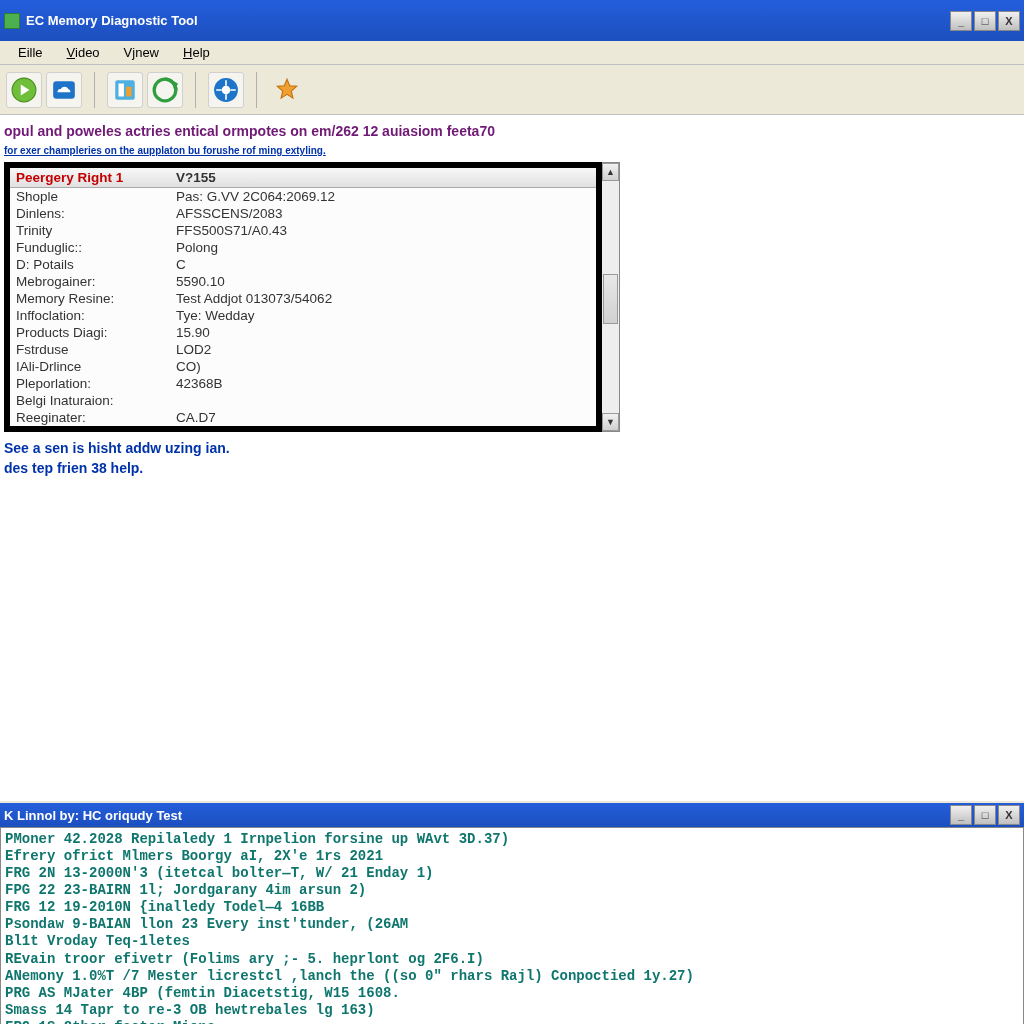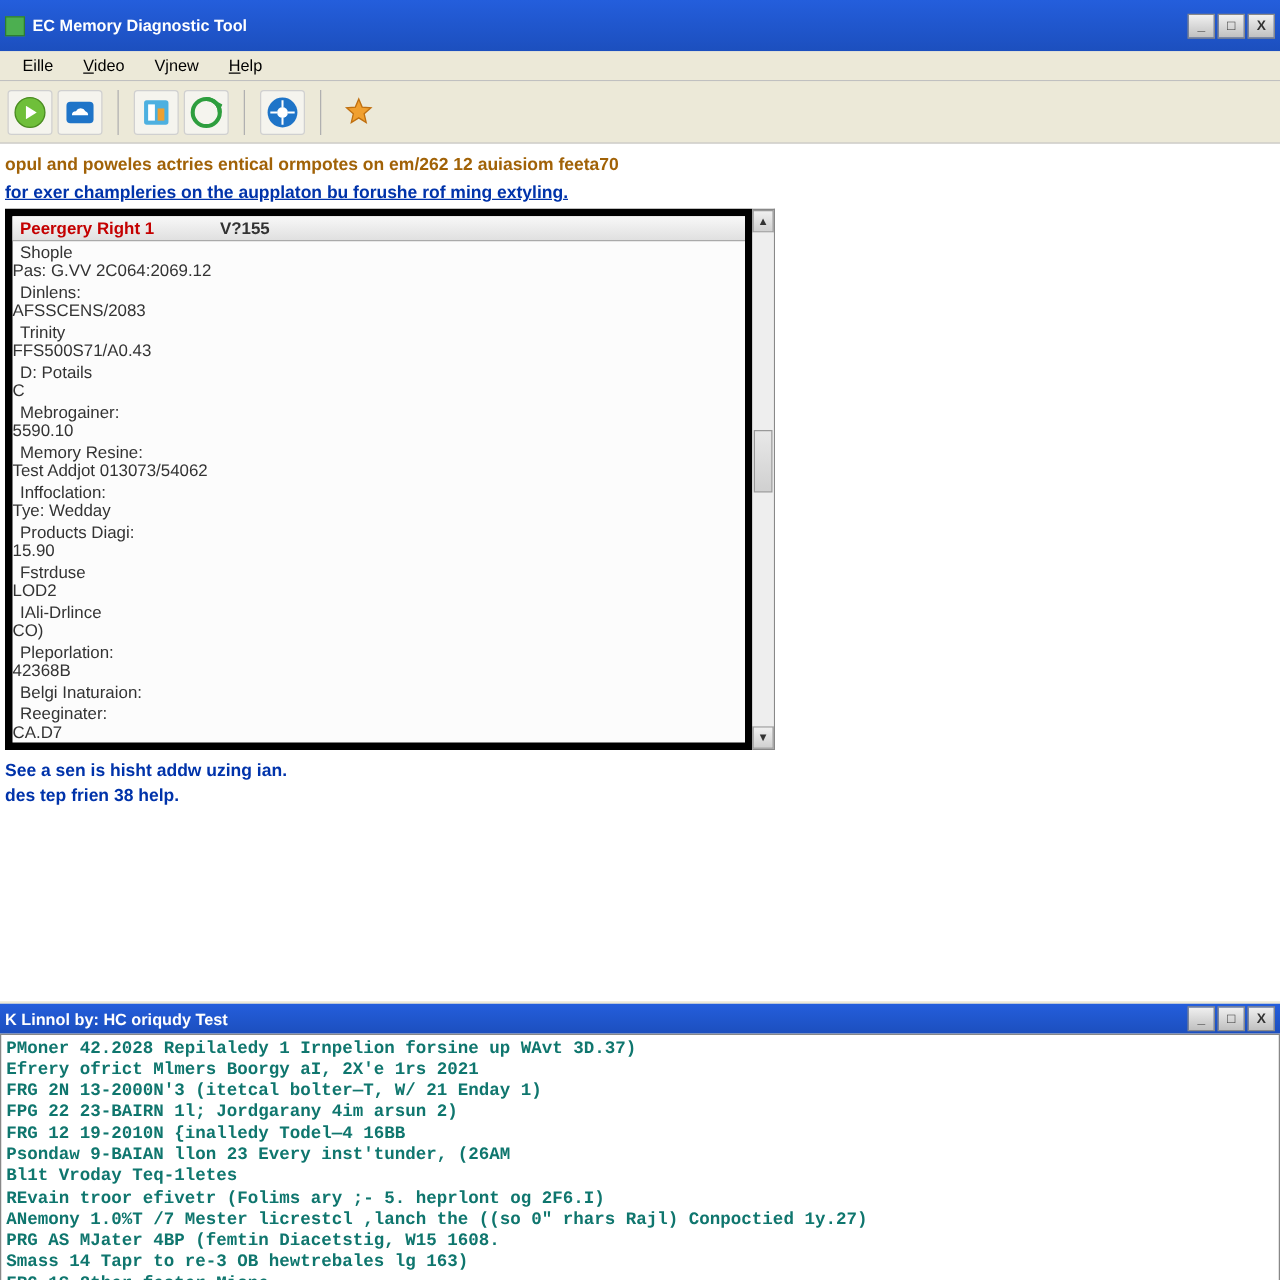--- a/index.html
+++ b/index.html
@@ -84,32 +84,32 @@
     
     
     .content {
       background: white;
       padding: 8px 4px;
       height: 686px;
       overflow: hidden;
       position: relative;
     }
     .info-line1 {
-      color: #a16207;
+      color: #701a75;
       font-weight: bold;
       margin-bottom: 6px;
       padding-left: 0;
       font-size: 14px;
     }
     .info-line2 {
       color: #0033aa;
       font-weight: bold;
       text-decoration: underline;
       margin-bottom: 6px;
-      font-size: 14px;
+      font-size: 10px;
     }
     
     
     .details-wrap {
       display: flex;
       align-items: stretch;
       width: 616px;
       margin-bottom: 8px;
     }
     .details-box {
@@ -124,21 +124,20 @@
       border-bottom: 1px solid #aaa;
       font-weight: bold;
       color: #c40000;
       padding: 2px 0;
     }
     .details-header .col1 { width: 166px; padding-left: 6px; }
     .details-header .col2 { flex: 1; color: #333; }
     .details-row {
       display: flex;
       padding: 1px 0;
-      flex-direction: column;
     }
     .details-row .col1 { width: 166px; padding-left: 6px; color: #333; }
     .details-row .col2 { flex: 1; color: #333; }
     
     .scrollbar {
       width: 18px;
       background: #e8e8e8;
       border: 1px solid #888;
       border-left: none;
       display: flex; flex-direction: column;
@@ -299,20 +298,24 @@
             <div class="col1">Shople</div>
             <div class="col2">Pas: G.VV 2C064:2069.12</div>
           </div>
           <div class="details-row">
             <div class="col1">Dinlens:</div>
             <div class="col2">AFSSCENS/2083</div>
           </div>
           <div class="details-row">
             <div class="col1">Trinity</div>
             <div class="col2">FFS500S71/A0.43</div>
+          </div>
+          <div class="details-row">
+            <div class="col1">Funduglic::</div>
+            <div class="col2">Polong</div>
           </div>
           <div class="details-row">
             <div class="col1">D: Potails</div>
             <div class="col2">C</div>
           </div>
           <div class="details-row">
             <div class="col1">Mebrogainer:</div>
             <div class="col2">5590.10</div>
           </div>
           <div class="details-row">

